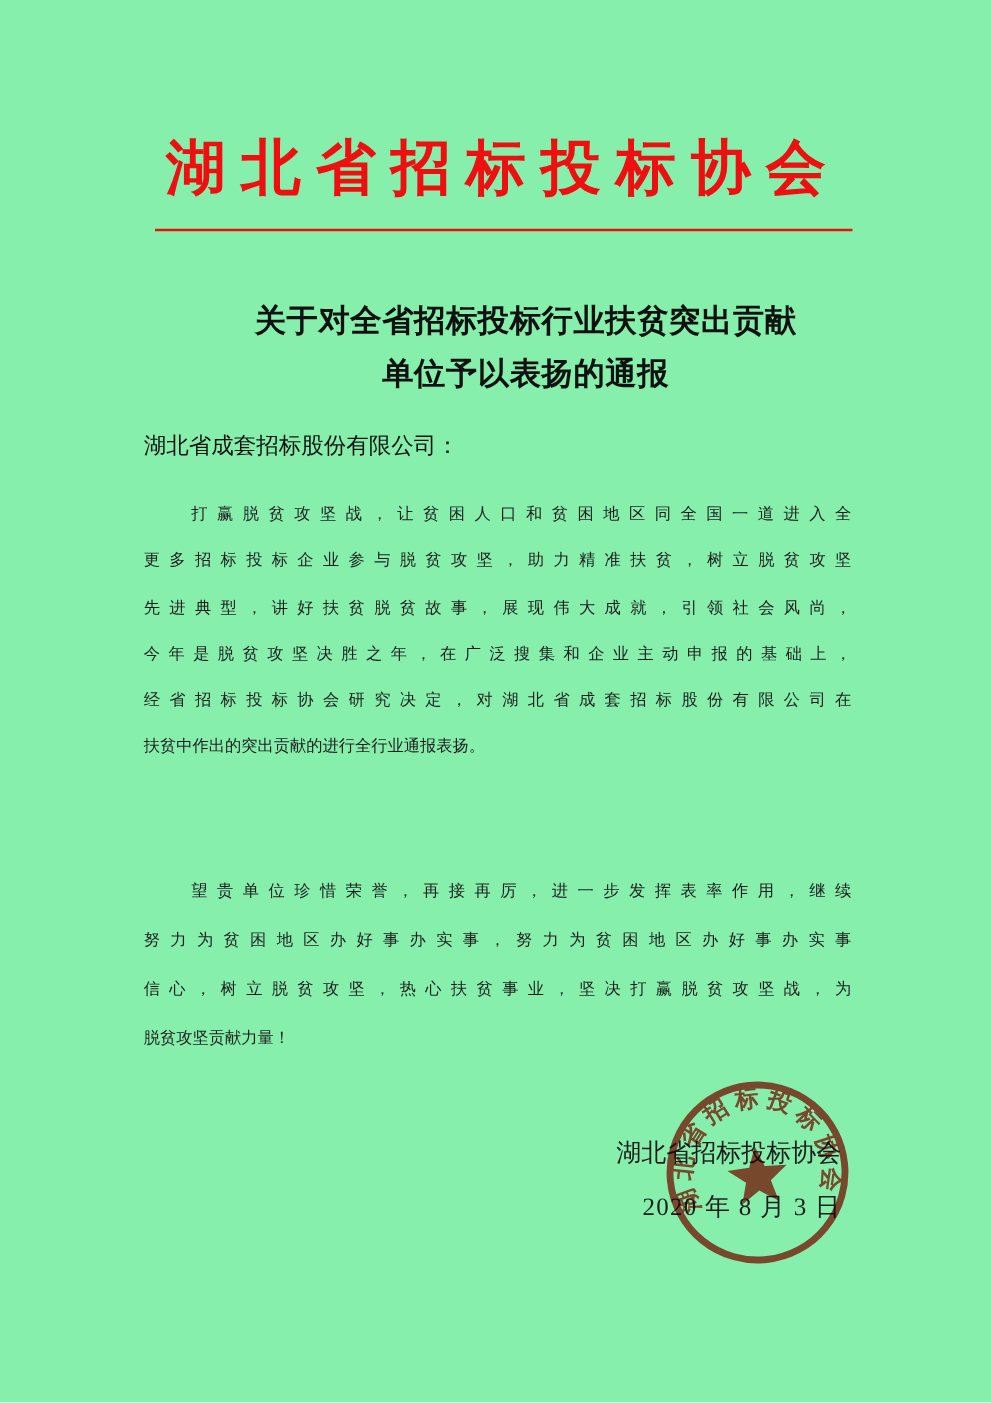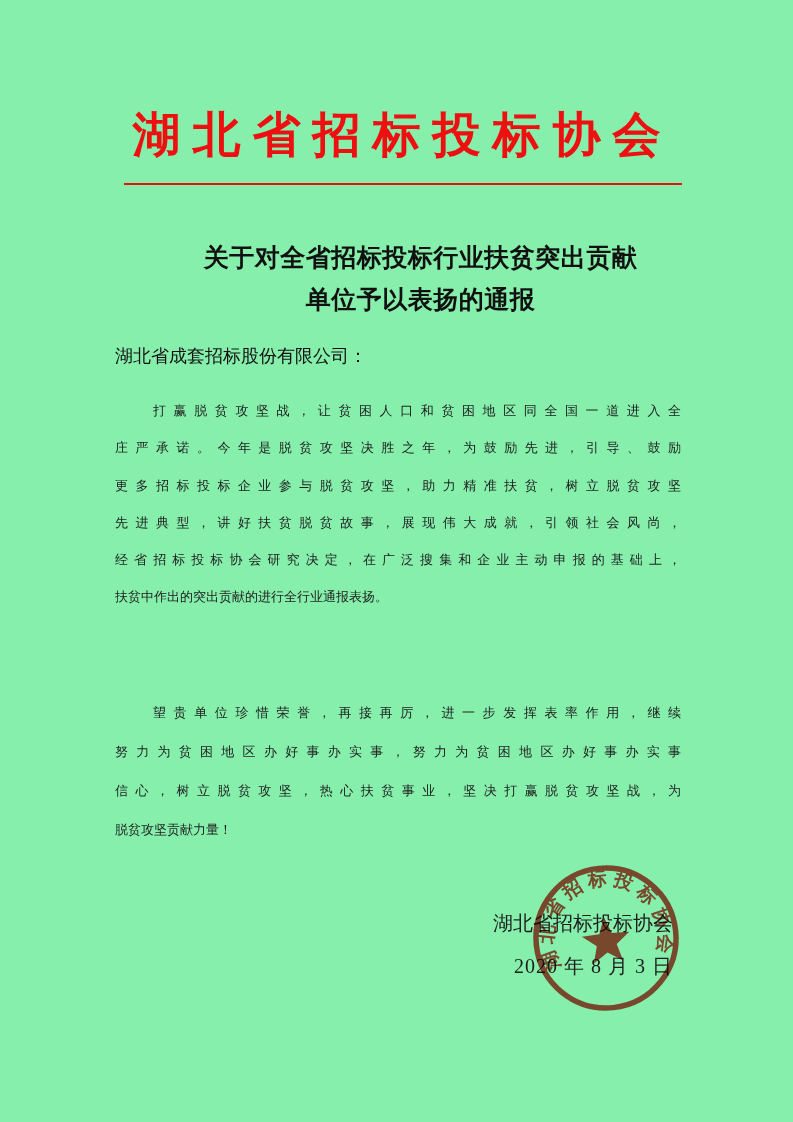--- a/index.html
+++ b/index.html
@@ -125,24 +125,24 @@
 
   <div class="doc-title">
     <div>关于对全省招标投标行业扶贫突出贡献</div>
     <div>单位予以表扬的通报</div>
   </div>
 
   <div class="addressee">湖北省成套招标股份有限公司：</div>
 
   <div class="body-text para-1">
     <div class="line first">打赢脱贫攻坚战，让贫困人口和贫困地区同全国一道进入全</div>
-    <div class="line">庄严承诺。今年是脱贫攻坚决胜之年，为鼓励先进，引导、鼓励</div>
     <div class="line">更多招标投标企业参与脱贫攻坚，助力精准扶贫，树立脱贫攻坚</div>
     <div class="line">先进典型，讲好扶贫脱贫故事，展现伟大成就，引领社会风尚，</div>
-    <div class="line">经省招标投标协会研究决定，在广泛搜集和企业主动申报的基础上，</div>
+    <div class="line">今年是脱贫攻坚决胜之年，在广泛搜集和企业主动申报的基础上，</div>
+    <div class="line">经省招标投标协会研究决定，对湖北省成套招标股份有限公司在</div>
     <div class="line last">扶贫中作出的突出贡献的进行全行业通报表扬。</div>
   </div>
 
   <div class="body-text para-2">
     <div class="line first">望贵单位珍惜荣誉，再接再厉，进一步发挥表率作用，继续</div>
     <div class="line">努力为贫困地区办好事办实事，努力为贫困地区办好事办实事</div>
     <div class="line">信心，树立脱贫攻坚，热心扶贫事业，坚决打赢脱贫攻坚战，为</div>
     <div class="line last">脱贫攻坚贡献力量！</div>
   </div>
 

